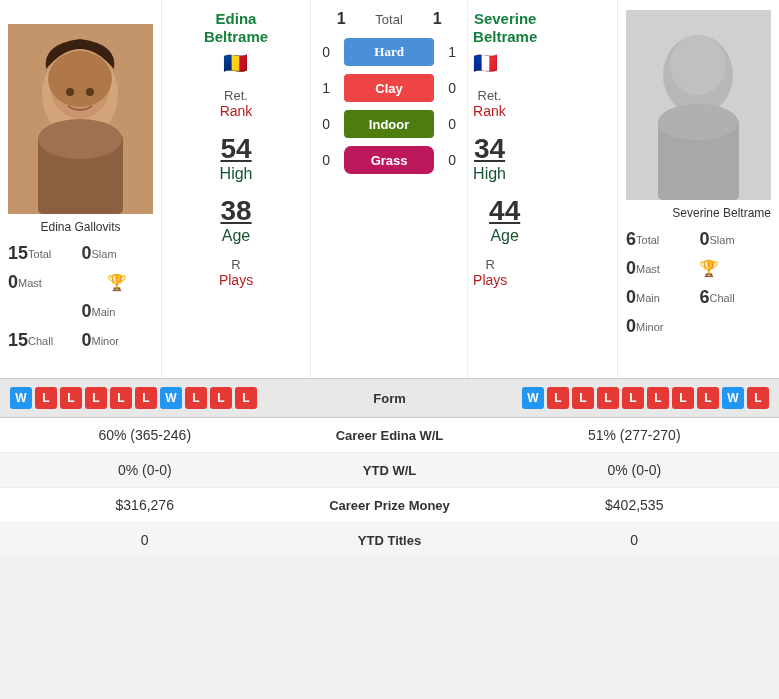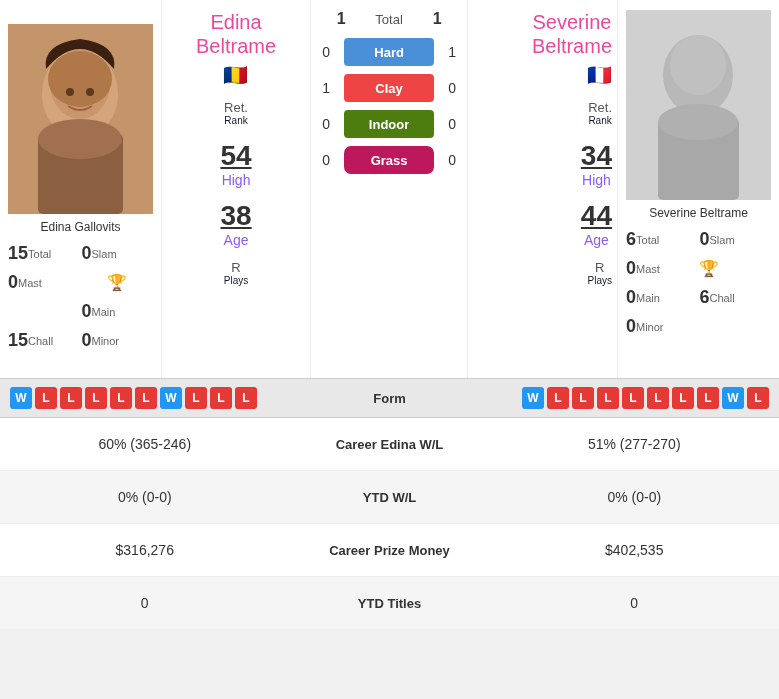--- a/index.html
+++ b/index.html
@@ -49,67 +49,67 @@
       font-size: 11px;
       color: #666;
     }
 
     .trophy-icon {
       color: #d4a017;
       font-size: 16px;
     }
 
     .player-name-top {
-      font-size: 20px;
-      font-weight: normal;
-      text-align: center;
-      color: #ec4899;
+      font-size: 15px;
+      font-weight: bold;
+      text-align: center;
+      color: #15803d;
       line-height: 1.2;
     }
 
     .flag {
       margin: 5px 0;
       font-size: 20px;
     }
 
     .rank-block {
       text-align: center;
       margin: 8px 0;
     }
 
     .rank-ret {
       font-size: 13px;
       color: #555;
     }
 
     .rank-label {
-      font-size: 10px;
-      color: #0f172a;
+      font-size: 14px;
+      color: #b91c1c;
     }
 
     .high-block {
       text-align: center;
       margin: 6px 0;
     }
 
     .high-value {
       font-size: 28px;
       font-weight: bold;
       color: #333;
       text-decoration: underline;
     }
 
     .high-label {
-      font-size: 14px;
-      color: #8b5cf6;
+      font-size: 16px;
+      color: #14532d;
     }
 
     .age-block {
       text-align: center;
-      margin: 6px 0;
+      margin: 6px 16px;
     }
 
     .plays-block {
       text-align: center;
       margin: 6px 0;
     }
 
     .total-row {
       display: flex;
       align-items: center;
@@ -141,21 +141,21 @@
       color: #fff;
       font-weight: bold;
       font-size: 13px;
       display: flex;
       align-items: center;
       justify-content: center;
       border: none;
       cursor: pointer;
     }
 
-    .surface-hard { background: #4a90d9; }
+    .surface-hard { background: #4a90d9; font-family: Liberation Serif, serif; }
     .surface-clay { background: #ef4444; }
     .surface-indoor { background: #4d7c0f; }
     .surface-grass { background: #be185d; border-radius: 7px; }
 
     
     .form-section {
       background: #e8e8e8;
       border-top: 1px solid #ccc;
       border-bottom: 1px solid #ccc;
       display: flex;
@@ -204,21 +204,21 @@
     .stats-table {
       width: 100%;
       background: #fff;
     }
 
     .stats-row {
       display: flex;
       flex-direction: row;
       align-items: center;
       border-bottom: 1px solid #eee;
-      padding: 18px 0;
+      padding: 9px 0;
     }
 
     .stats-left {
       flex: 1;
       text-align: center;
       font-size: 14px;
       color: #333;
     }
 
     .stats-center {
@@ -269,21 +269,21 @@
       display: flex;
       flex-direction: column;
       align-items: center;
       padding: 24px 8px;
     }
 
     .right-player-col {
       width: 170px;
       display: flex;
       flex-direction: column;
-      align-items: center;
+      align-items: flex-end;
       padding: 10px 8px;
     }
 
     .center-info-col {
       width: 175px;
       display: flex;
       flex-direction: column;
       align-items: center;
       padding: 10px 5px;
       border-left: 1px solid #eee;
@@ -296,21 +296,21 @@
       flex-direction: column;
       align-items: center;
       padding: 10px 5px;
       border-right: 1px solid #eee;
     }
 
     .right-info-col {
       width: 175px;
       display: flex;
       flex-direction: column;
-      align-items: flex-end;
+      align-items: flex-start;
       padding: 10px 5px;
       border-right: 1px solid #eee;
     }
   </style>
 </head>
 <body>
 
 <div class="container">
 
   <div class="players-row">

